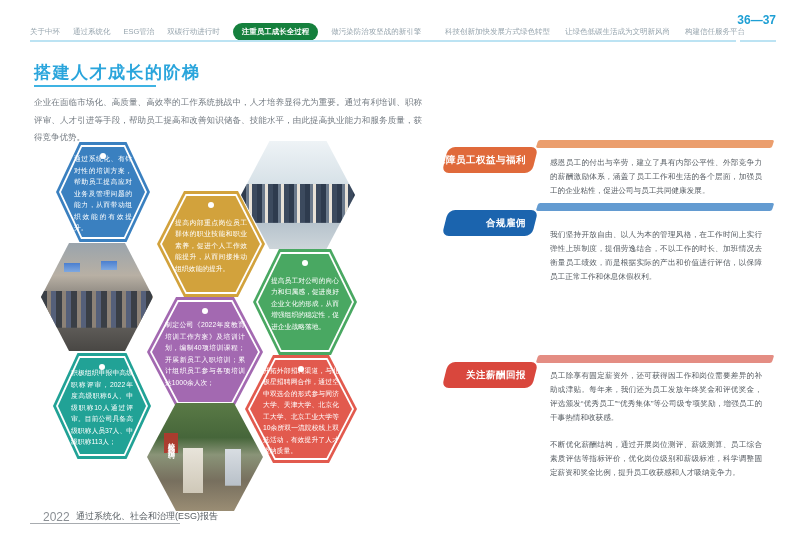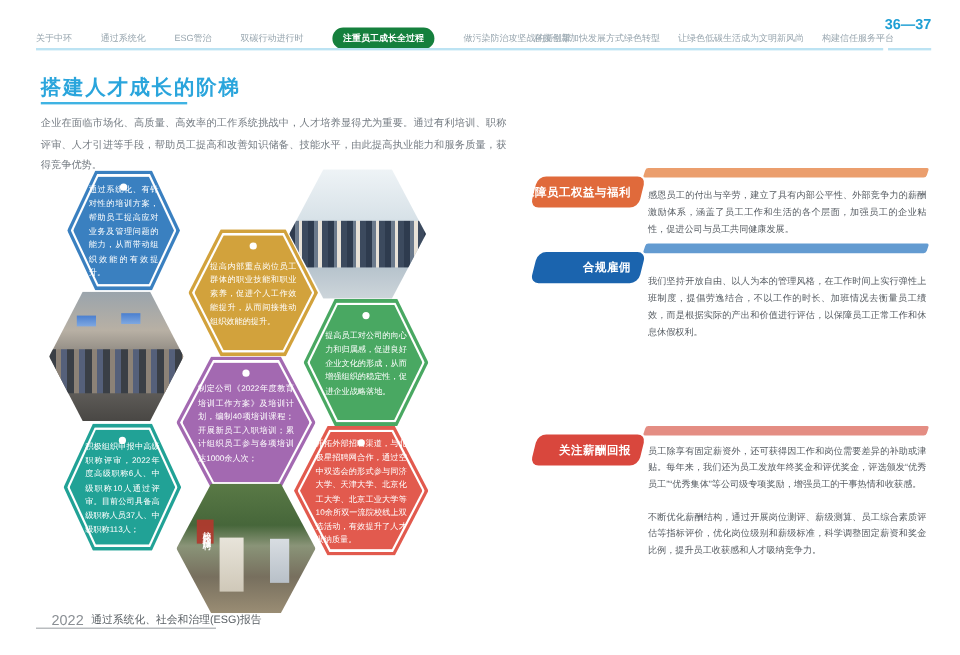--- a/index.html
+++ b/index.html
@@ -2,21 +2,21 @@
 <html><head>
 <meta charset="utf-8">
 <style>
   * { margin:0; padding:0; box-sizing:border-box; }
   html,body { background:#fff; }
   .page {
     position:relative; width:800px; height:546px; background:#ffffff;
     font-family:"Liberation Sans","DejaVu Sans",sans-serif; overflow:hidden;
   }
   
-  .nav-left { position:absolute; left:30px; top:23px; display:flex; gap:24px; align-items:center; }
+  .nav-left { position:absolute; left:30px; top:23px; display:flex; gap:13px; align-items:center; }
   .nav-right { position:absolute; left:445px; top:27px; display:flex; gap:15px; }
   .nav-item { font-size:7.5px; color:#97a5ae; white-space:nowrap; }
   .nav-pill { background:#15803d; color:#fff; font-size:7.5px; font-weight:bold;
               padding:4px 9px; border-radius:9px; white-space:nowrap; }
   .nav-line { position:absolute; left:30px; top:40px; width:706px; height:2px; background:#bce3f3; }
   .page-num { position:absolute; right:24px; top:13px; color:#1e9fd4; font-weight:bold; font-size:12px; }
   .page-num-line { position:absolute; right:24px; top:40px; width:36px; height:2px; background:#bce3f3; }
   
   .page-title { position:absolute; left:34px; top:61px; font-size:17px; font-weight:bold;
                 color:#2aa5dc; letter-spacing:1.5px; }
@@ -75,21 +75,21 @@
   .right-col { position:absolute; left:437px; top:140px; width:338px; height:340px; }
   .section { position:absolute; left:0; right:0; }
   .sec-bar { position:absolute; left:100px; right:2px; top:0; height:8px;
              transform:skewX(-18deg); border-radius:2px; }
   .sec-label { position:absolute; left:8px; top:7px; width:90px; height:26px;
                transform:skewX(-14deg); border-radius:7px; display:flex; align-items:center;
                justify-content:flex-end; padding-right:9px; }
   .sec-label span { transform:skewX(14deg); color:#fff; font-size:9.5px; font-weight:bold;
                     letter-spacing:0.5px; white-space:nowrap; }
   .sec-body { position:absolute; left:100px; right:0; }
-  .sec-body p { margin:0 3px 13px; font-size:7.6px; line-height:14px; color:#565c62; text-align:justify; }
+  .sec-body p { margin:0 13px 13px; font-size:7.6px; line-height:14px; color:#565c62; text-align:justify; }
   .s1 { top:0; } .s1 .sec-body { top:16px; }
   .s2 { top:63px; } .s2 .sec-body { top:25px; }
   .s3 { top:215px; } .s3 .sec-body { top:14px; }
   .s1 .sec-label { background:#e06a3b; } .s1 .sec-bar { background:#eb9e6d; }
   .s2 .sec-label { background:#1b64ae; } .s2 .sec-bar { background:#639bd1; }
   .s3 .sec-label { background:#d9473d; } .s3 .sec-bar { background:#e48d83; }
   
   .footer-year { position:absolute; left:30px; top:510px; font-size:12px; color:#8a8f94;margin-left:13px; }
   .footer-title { position:absolute; left:76px; top:510px; font-size:9px; color:#5a6065; }
   .footer-line { position:absolute; left:30px; top:523px; width:150px; height:1px; background:#a8acb0; }

